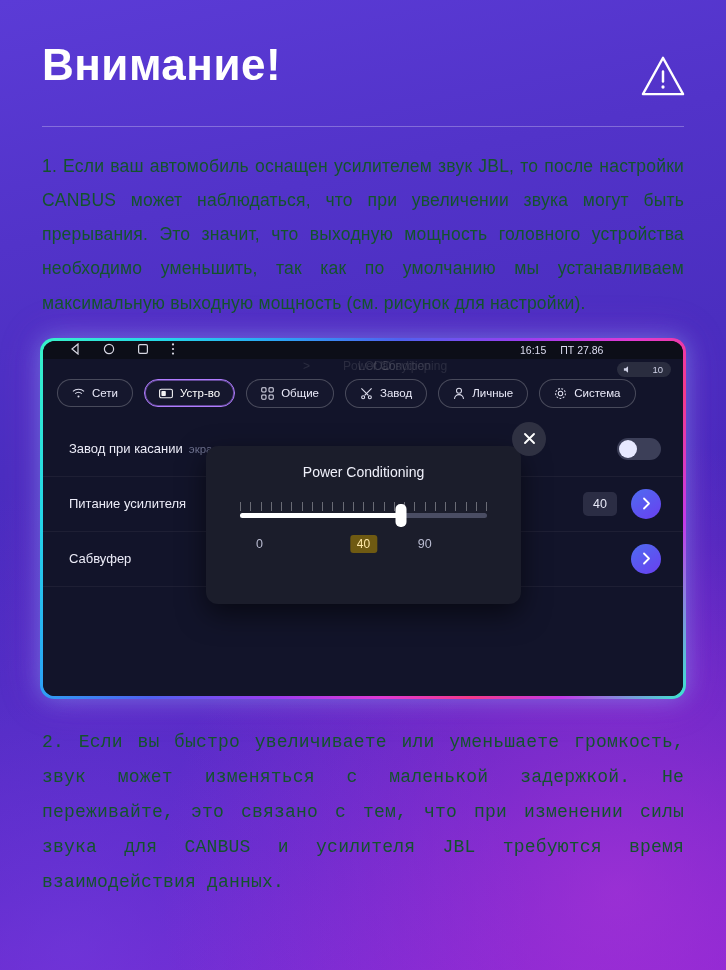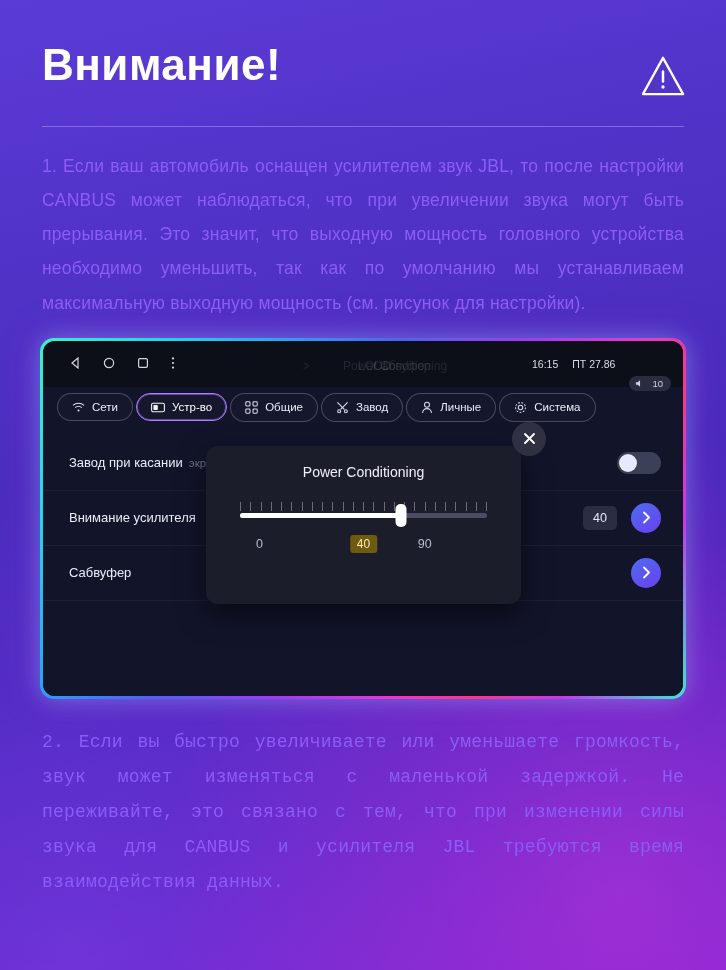--- a/index.html
+++ b/index.html
@@ -40,21 +40,21 @@
 
   .divider {
     margin: 28px 42px 0 42px;
     height: 1px;
     background: rgba(255,255,255,0.28);
   }
 
   
   .para {
     margin: 22px 42px 0 42px;
-    color: #8b5cf6;
+    color: #14532d;
     font-size: 17.5px;
     line-height: 1.95;
     text-align: justify;
     letter-spacing: 0.2px;
   }
   .para-2 {
     margin-top: 26px;
     font-size: 18px;
     line-height: 1.95;
     font-family: Liberation Mono, monospace;
@@ -73,56 +73,56 @@
   .device {
     position: relative;
     border-radius: 12px;
     background: #0d0f1b;
     overflow: hidden;
     height: 355px;
   }
 
   
   .statusbar {
-    height: 46px;
+    height: 18px;
     display: flex;
     align-items: center;
     padding: 0 12px;
     background: #0c0e18;
     color: #e8e8f4;
     font-size: 10px;
   }
   .nav-icons { display: flex; align-items: center; gap: 22px; margin-left: 14px; }
   .nav-ic { opacity: .92; }
   .sb-right {
     margin-left: auto;
     display: flex;
     align-items: center;
     gap: 14px;
     font-size: 10.5px;
     color: #dcdcf0;
   }
   .vol-pill {
     display: flex;
     align-items: center;
-    gap: 8px;
+    gap: 20px;
     background: #2a2d3f;
     border-radius: 9px;
     padding: 2px 8px 2px 6px;
     font-size: 9.5px;
     color: #cfd2e6;
     margin-top: 40px;
   }
 
   
   .tabrow {
     display: flex;
     align-items: center;
-    gap: 3px;
-    padding: 6px 14px 10px 14px;
+    gap: 11px;
+    padding: 20px 14px 10px 14px;
     background: #12142a;
   }
   .tab {
     display: flex;
     align-items: center;
     gap: 7px;
     border: 1px solid rgba(255,255,255,0.22);
     border-radius: 17px;
     padding: 7px 14px;
     color: #e9e9f8;
@@ -377,21 +377,21 @@
         <span class="sub">экрана</span>
         <span class="ghost" style="left:315px; top:18px;">LOUD</span>
         <span class="right">
           <span class="toggle">
             <span class="knob"></span>
           </span>
         </span>
       </div>
 
       <div class="srow">
-        <span class="label">Внимание усилителя</span>
+        <span class="label">Питание усилителя</span>
         <span class="ghost" style="left:300px; top:18px;">Power Conditioning</span>
         <span class="right">
           <span class="valbox">40</span>
           <span class="chev">
             <svg width="9" height="13" viewBox="0 0 9 13">
                 <path d="M2 1.5 L7 6.5 L2 11.5" fill="none" stroke="#fff" stroke-width="1.8" stroke-linecap="round" stroke-linejoin="round"></path>
               </svg>
           </span>
         </span>
       </div>

